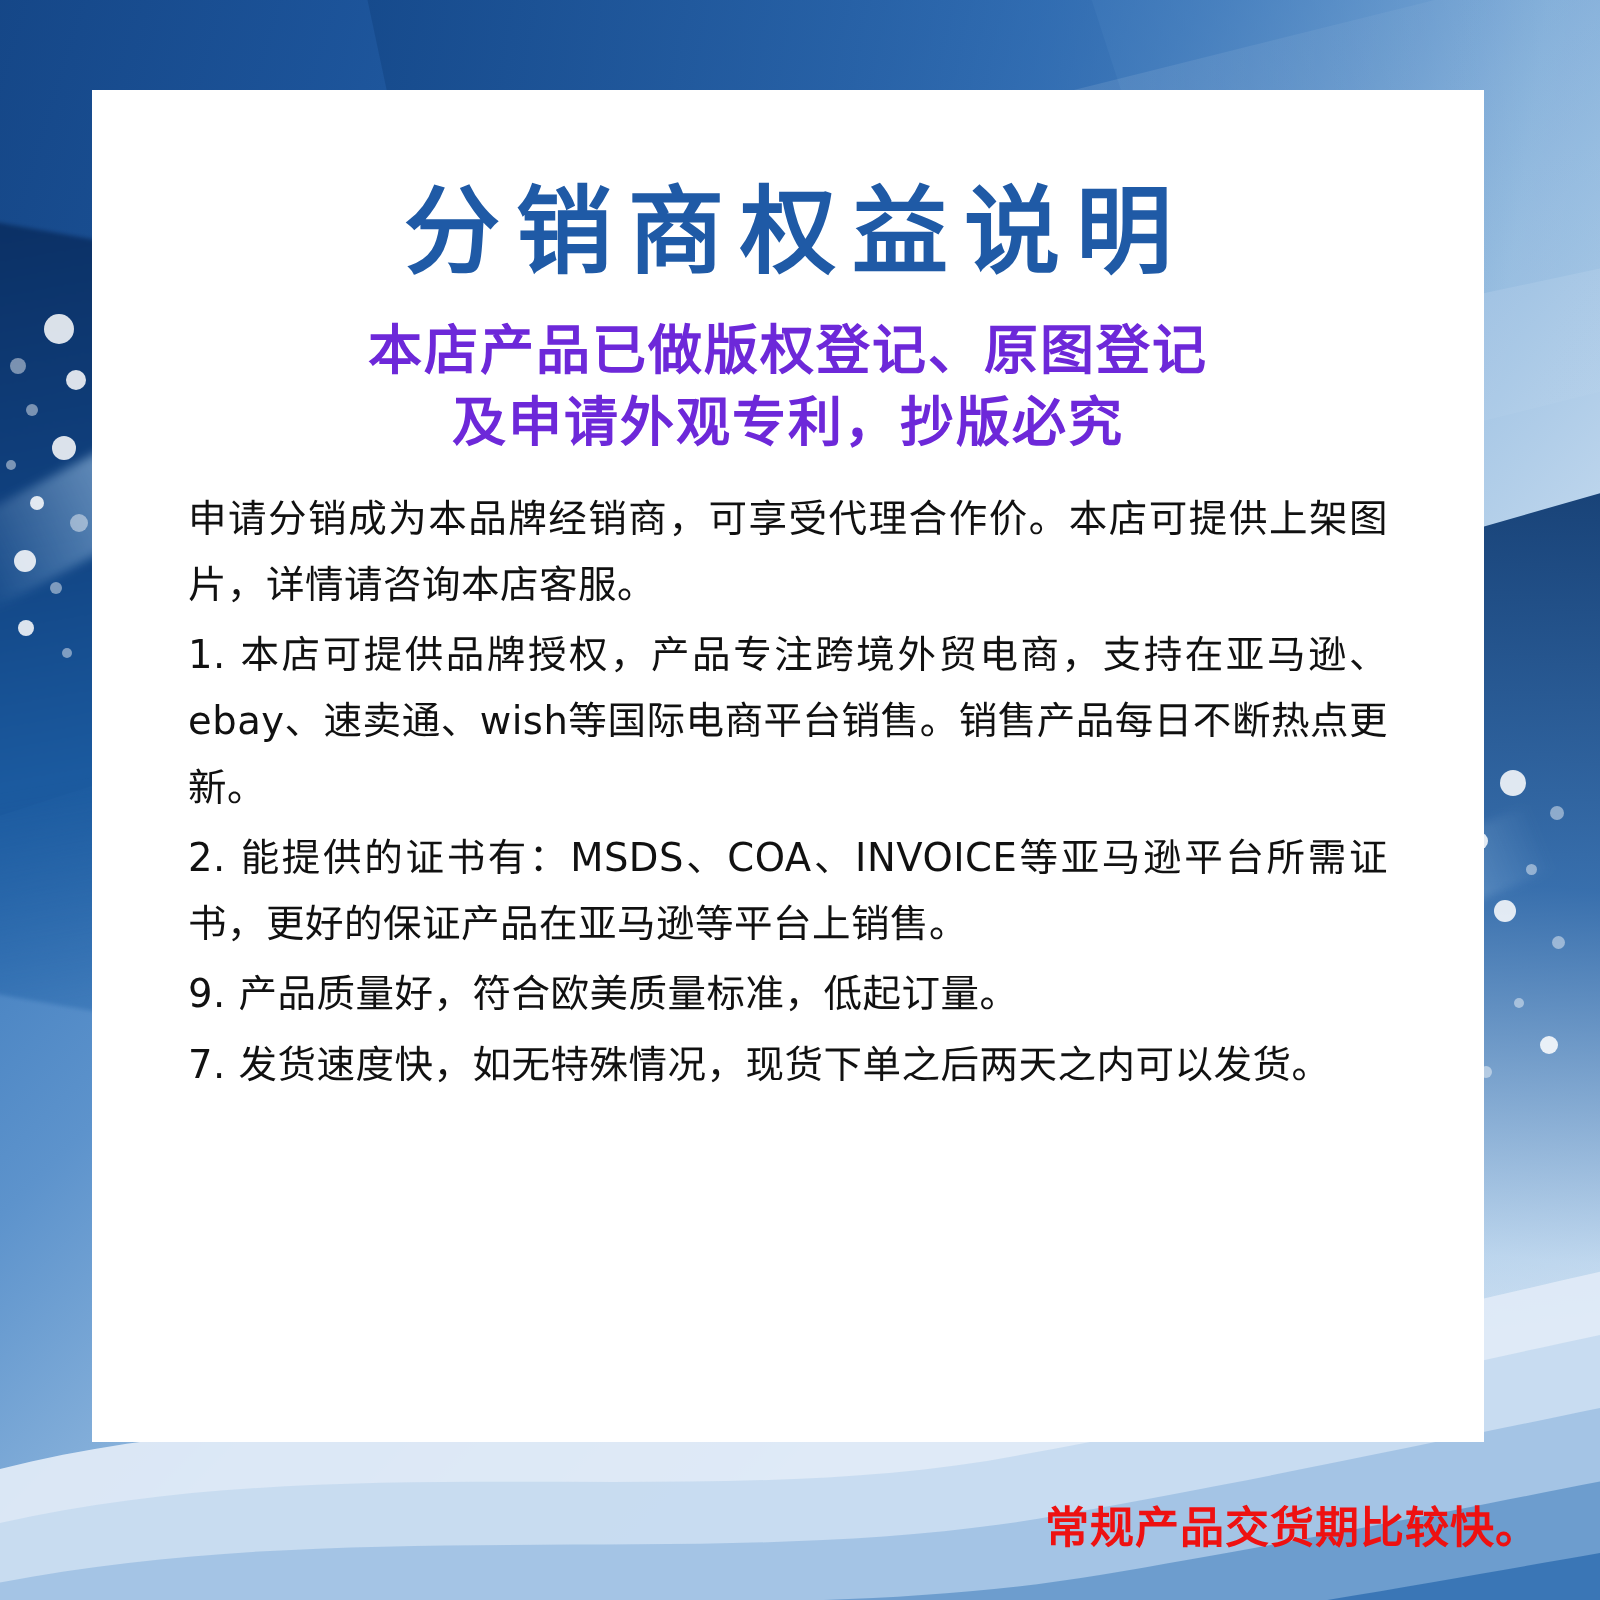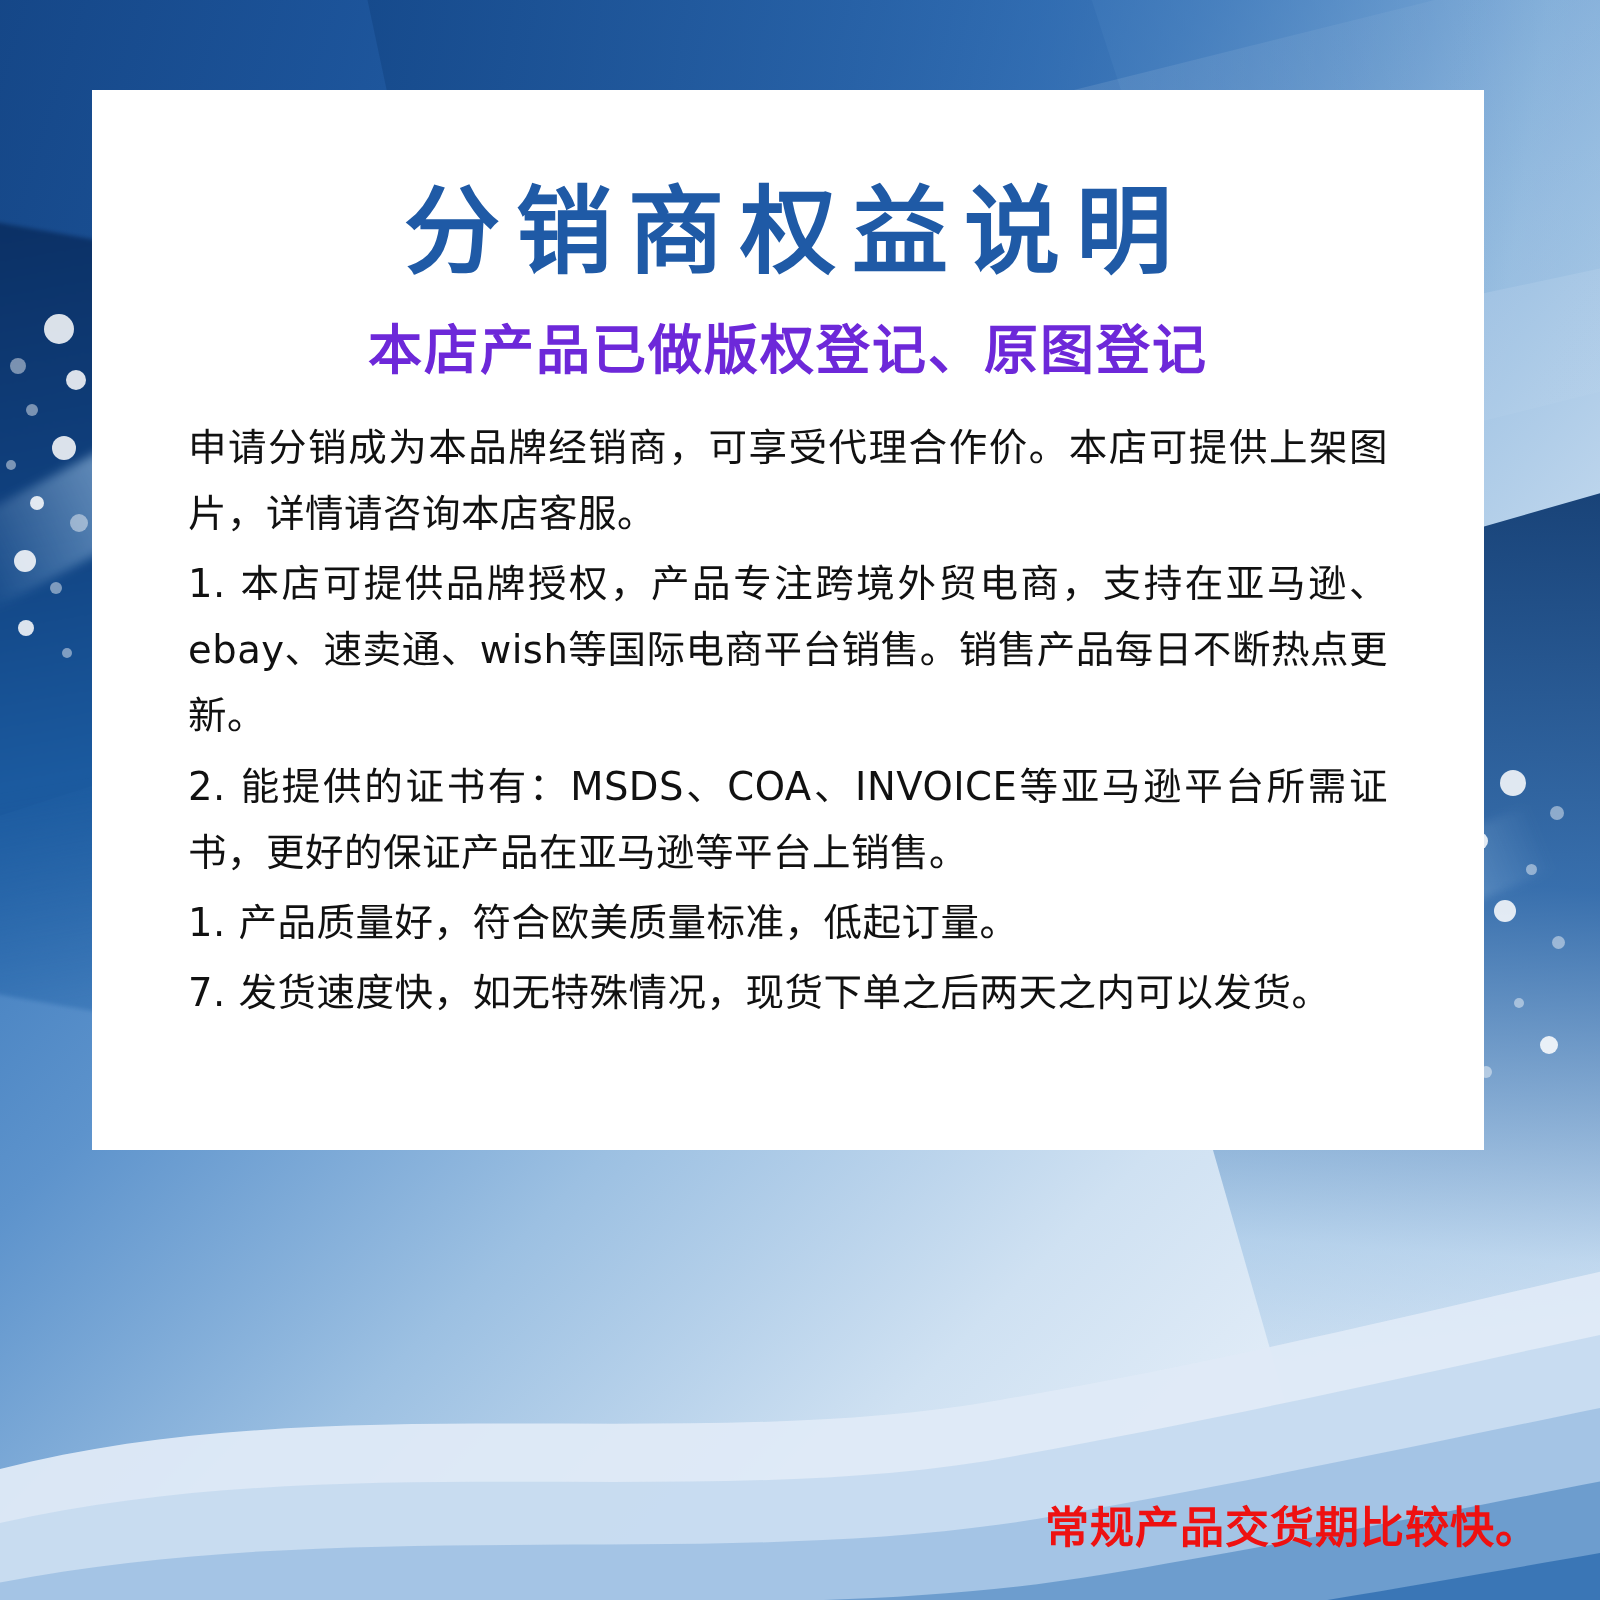--- a/index.html
+++ b/index.html
@@ -117,21 +117,21 @@
     background: rgba(255,255,255,0.85);
   }
   .dot.soft { background: rgba(255,255,255,0.45); }
 
   
   .card {
     position: absolute;
     left: 92px;
     top: 90px;
     width: 1392px;
-    height: 1060px;
+    height: 1352px;
     background: #ffffff;
     box-sizing: border-box;
     padding: 86px 96px 40px 96px;
   }
 
   .title {
     font-family: "DejaVu Sans", "Liberation Sans", sans-serif;
     font-size: 96px;
     font-weight: bold;
     color: #1f5aa6;
@@ -229,26 +229,27 @@
       </svg>
     </div>
   </div>
 
   <div class="card">
 
     <h1 class="title">分销商权益说明</h1>
 
     <div class="alert">
       <span class="alert-line">本店产品已做版权登记、原图登记</span>
+      <span class="alert-line">及申请外观专利，抄版必究</span>
     </div>
 
     <div class="body-text">
       <p class="para">申请分销成为本品牌经销商，可享受代理合作价。本店可提供上架图片，详情请咨询本店客服。</p>
       <p class="para">1. 本店可提供品牌授权，产品专注跨境外贸电商，支持在亚马逊、ebay、速卖通、wish等国际电商平台销售。销售产品每日不断热点更新。</p>
       <p class="para">2. 能提供的证书有：MSDS、COA、INVOICE等亚马逊平台所需证书，更好的保证产品在亚马逊等平台上销售。</p>
-      <p class="para">1. 产品质量好，符合欧美质量标准，低起订量。</p>
+      <p class="para">9. 产品质量好，符合欧美质量标准，低起订量。</p>
       <p class="para">7. 发货速度快，如无特殊情况，现货下单之后两天之内可以发货。</p>
     </div>
   </div>
 
   <div class="footer-note">常规产品交货期比较快。</div>
 
 </div>
 
 </body></html>

